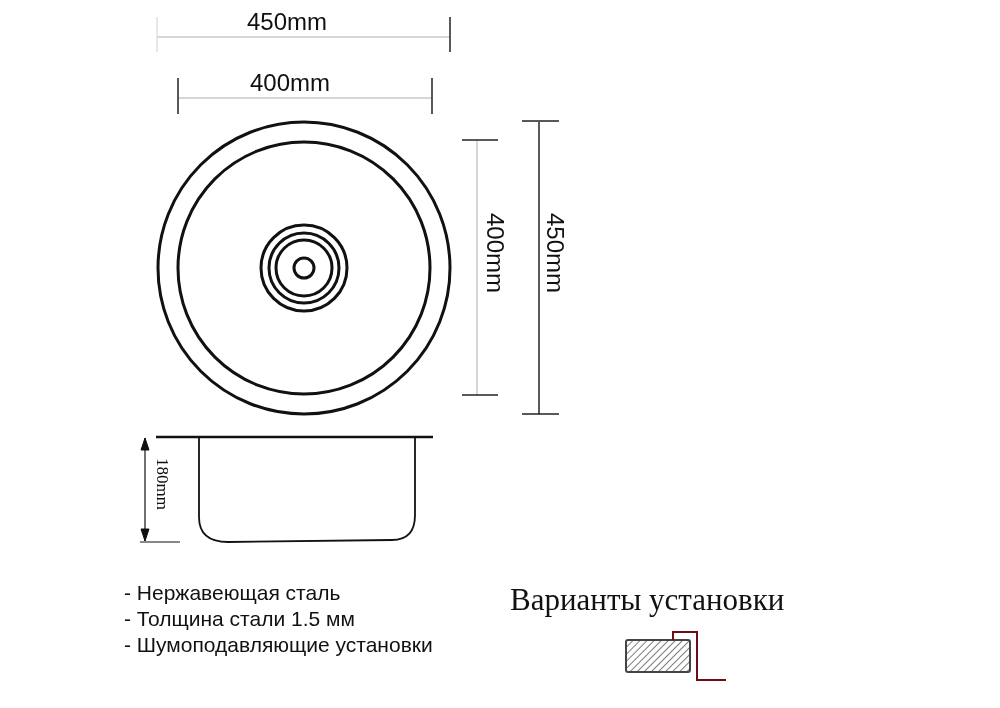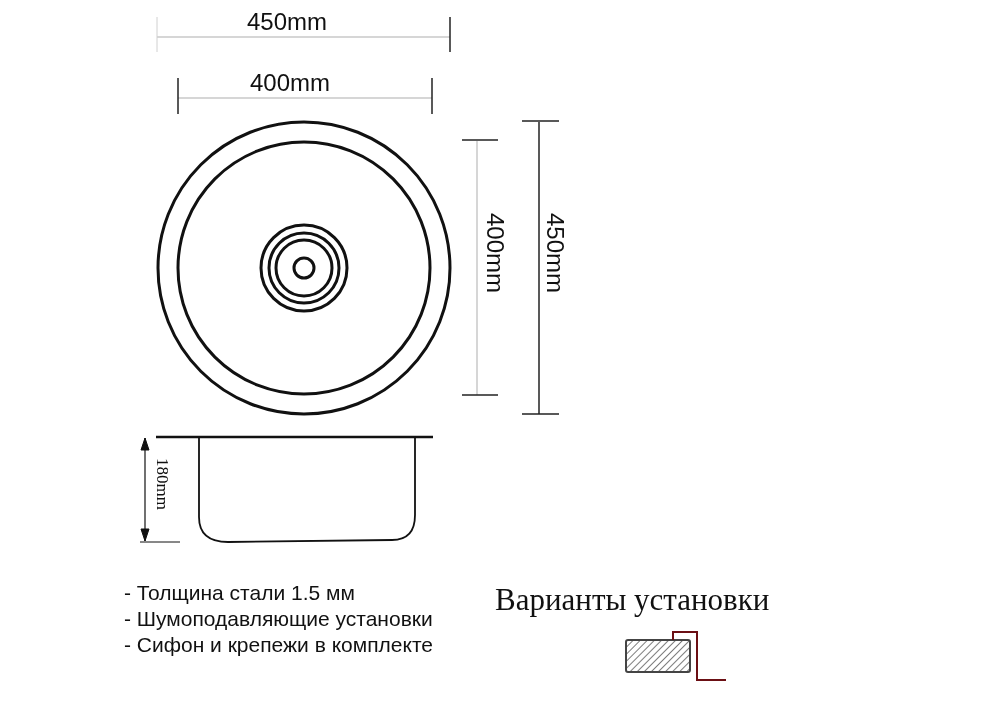--- a/index.html
+++ b/index.html
@@ -3,21 +3,21 @@
 <meta charset="utf-8">
 <style>
   html, body { margin: 0; padding: 0; background: #ffffff; }
   body { width: 1000px; height: 708px; position: relative; overflow: hidden; font-family: "Liberation Sans", sans-serif; }
   svg.drawing { position: absolute; left: 0; top: 0; }
   .dim-label { position: absolute; font-family: "Liberation Sans", sans-serif; font-size: 24px; color: #111; line-height: 1; white-space: nowrap; }
   .rot { transform-origin: left top; transform: rotate(90deg); }
   .serif-label { position: absolute; font-family: "Liberation Serif", serif; font-size: 17px; color: #111; line-height: 1; white-space: nowrap; transform-origin: left top; transform: rotate(90deg); }
   .features { position: absolute; left: 124px; top: 580px; font-family: "Liberation Sans", sans-serif; font-size: 21px; color: #111; line-height: 26px; margin: 0; padding: 0; list-style: none; }
   .features li { white-space: nowrap; }
-  .install-title { position: absolute; left: 495px; top: 584px; font-family: "Liberation Serif", serif; font-size: 31px; color: #111; white-space: nowrap; line-height: 1; text-align: center; }
+  .install-title { position: absolute; left: 510px; top: 584px; font-family: "Liberation Serif", serif; font-size: 31px; color: #111; white-space: nowrap; line-height: 1; text-align: center; }
 </style>
 </head>
 <body>
 
 <svg class="drawing" width="1000" height="708" viewBox="0 0 1000 708" xmlns="http://www.w3.org/2000/svg">
 
   <g>
     <line x1="157" y1="37" x2="450" y2="37" stroke="#c8c8c8" stroke-width="1.5"></line>
     <line x1="157" y1="17" x2="157" y2="52" stroke="#d0d0d0" stroke-width="1"></line>
     <line x1="450" y1="17" x2="450" y2="52" stroke="#222" stroke-width="1.5"></line>
@@ -75,18 +75,18 @@
   </g>
 </svg>
 
 <div class="dim-label" style="left:247px; top:10px;">450mm</div>
 <div class="dim-label" style="left:250px; top:71px;">400mm</div>
 <div class="dim-label rot" style="left:507px; top:213px;">400mm</div>
 <div class="dim-label rot" style="left:567px; top:213px;">450mm</div>
 <div class="serif-label" style="left:171px; top:458px;">180mm</div>
 
 <ul class="features">
+  <li>- Нержавеющая сталь</li>
   <li>- Толщина стали 1.5 мм</li>
   <li>- Шумоподавляющие установки</li>
-  <li>- Сифон и крепежи в комплекте</li>
 </ul>
 
 <div class="install-title">Варианты установки</div>
 
 </body></html>

